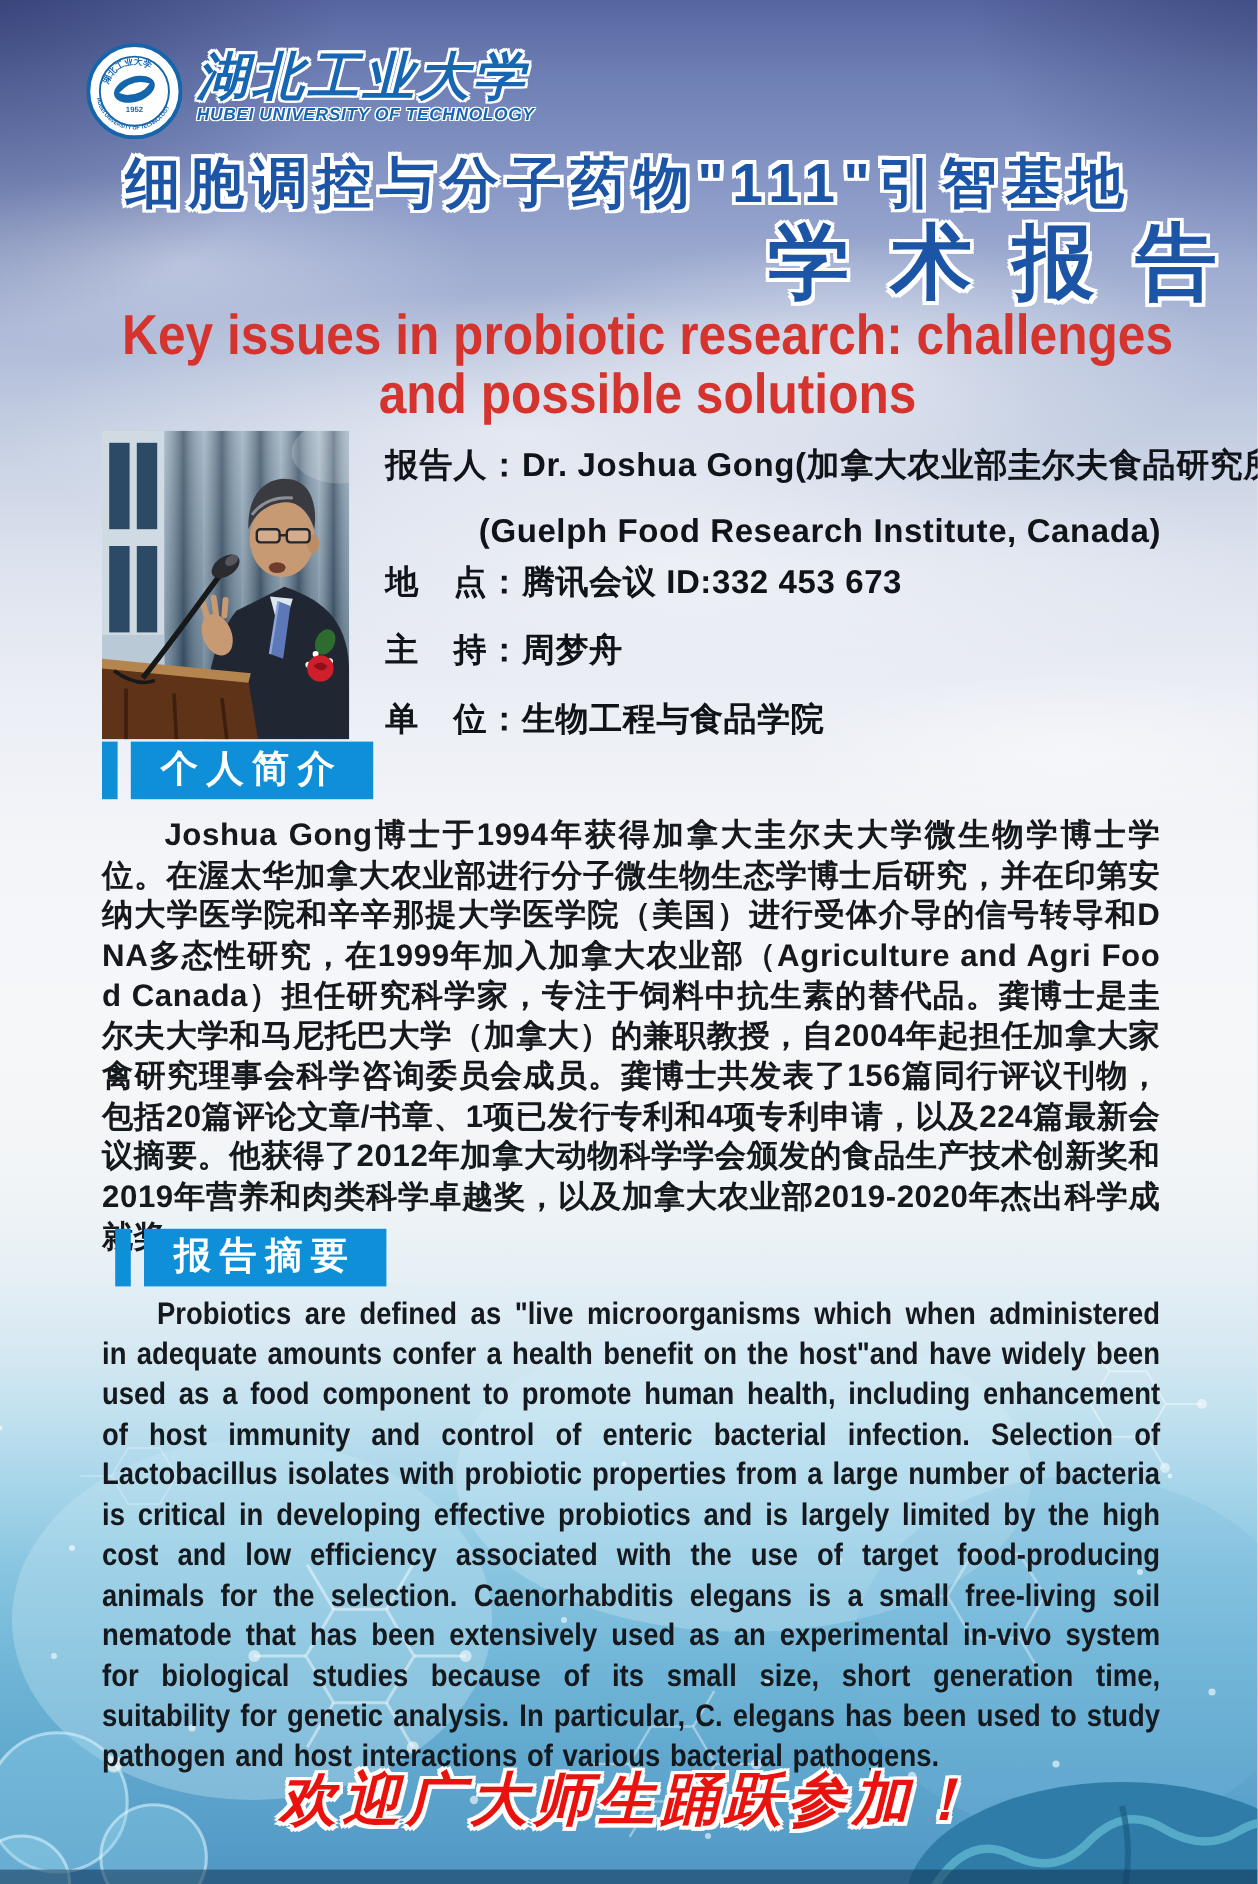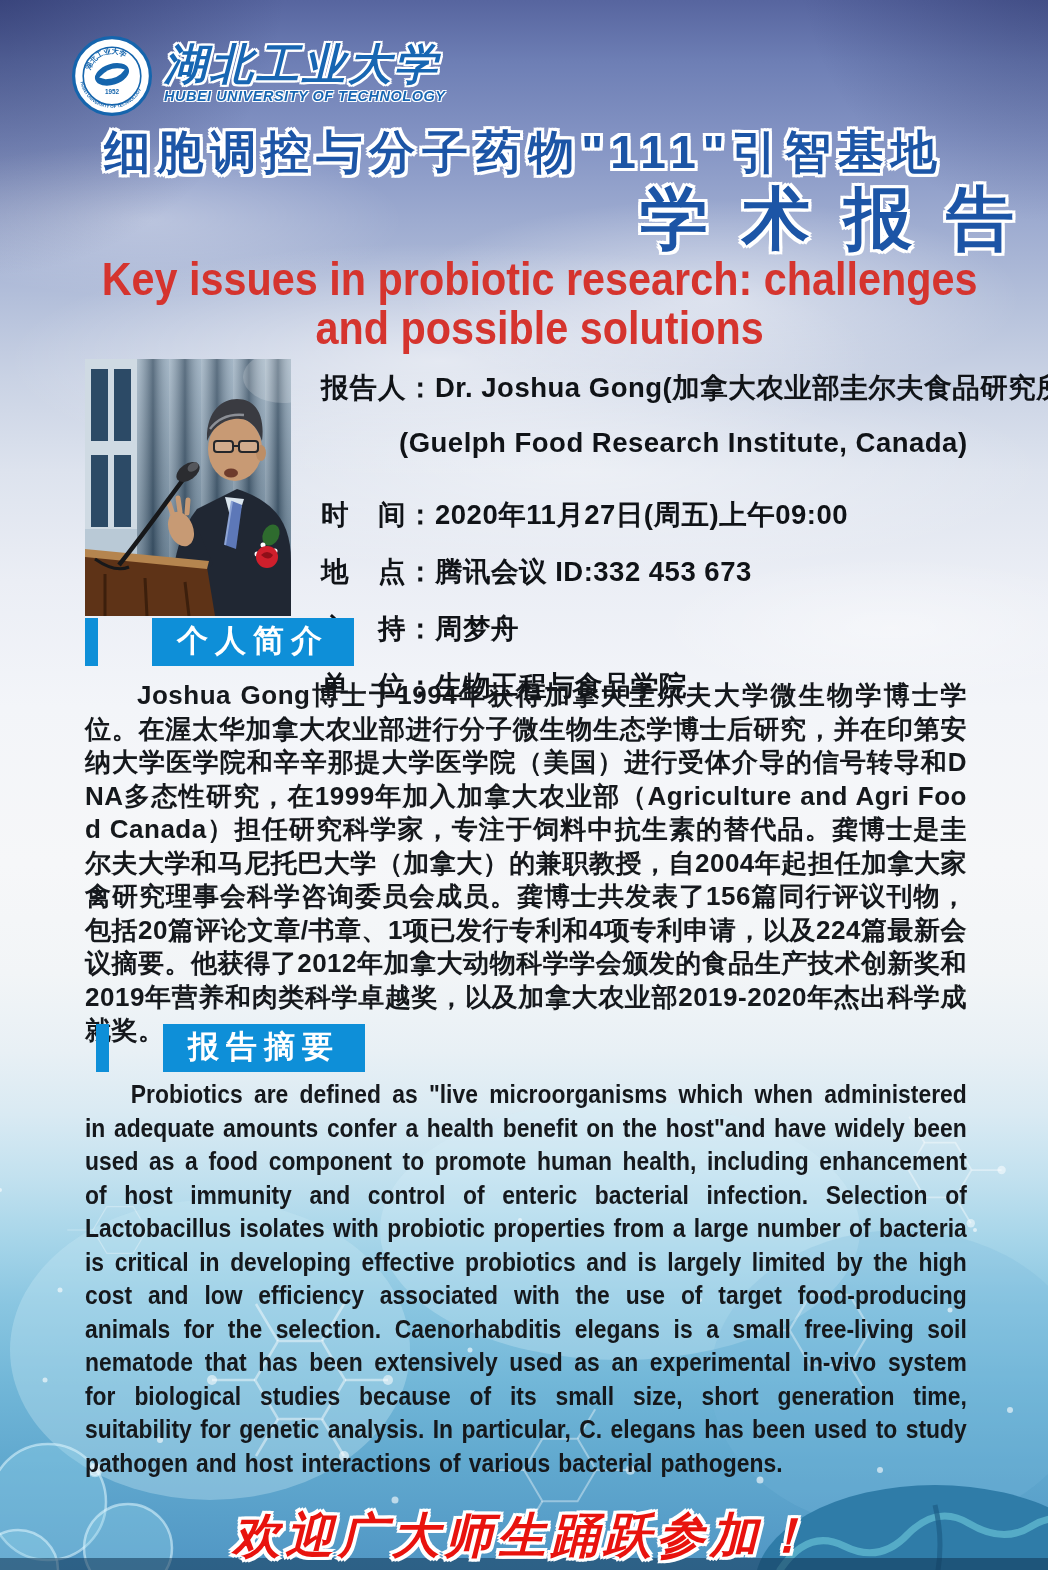--- a/index.html
+++ b/index.html
@@ -63,23 +63,23 @@
     color:#d5342e;font-weight:bold;font-size:47px;line-height:49px;
   }
   .en-title .squeeze{display:inline-block;transform:scaleX(.88);transform-origin:center;white-space:nowrap;}
   
   .speaker-photo{position:absolute;left:85px;top:359px;width:206px;height:257px;}
   .speaker-photo svg{display:block;width:100%;height:100%;}
   
   .info{position:absolute;left:321px;top:370px;width:727px;color:#101317;}
   .info-line{font-size:27.5px;font-weight:bold;white-space:nowrap;margin-bottom:21px;letter-spacing:.5px;}
   .info-line .lbl{letter-spacing:1px;text-align:right;}
-  .info-sub{padding-left:78px;margin-bottom:38px;}
-  
-  .badge-row{position:absolute;left:85px;display:flex;align-items:center;height:48px;gap:43px;}
+  .info-sub{padding-left:78px;margin-bottom:8px;}
+  
+  .badge-row{position:absolute;left:85px;display:flex;align-items:center;height:48px;}
   .badge-bar{width:13px;height:48px;background:#0e8fd8;margin-right:11px;}
   .badge-box{
     background:#0e8fd8;color:#fff;font-size:31px;font-weight:bold;
     padding:5px 25px 7px 25px;letter-spacing:7px;line-height:36px;
   }
   .badge-profile{top:618px;}
   .badge-abstract{top:1024px;padding-left:11px;}
   
   .para{
     position:absolute;left:85px;color:#15181c;font-weight:bold;
@@ -88,21 +88,21 @@
   .para-profile{
     top:679px;width:882px;font-size:26px;line-height:33.5px;
     letter-spacing:.5px;word-break:break-all;
   }
   .para-abstract{
     top:1078px;width:1002px;font-size:26px;line-height:33.5px;
     transform:scaleX(.88);transform-origin:left top;word-spacing:2px;
   }
   
   .welcome{
-    position:absolute;top:1504px;left:0;width:100%;text-align:center;
+    position:absolute;top:1468px;left:0;width:100%;text-align:center;
     font-size:48px;font-weight:bold;font-style:italic;color:#e8130e;letter-spacing:5px;
     text-shadow:-3px -3px 0 #fff,0 -3px 0 #fff,3px -3px 0 #fff,
                 -3px 0 0 #fff,3px 0 0 #fff,
                 -3px 3px 0 #fff,0 3px 0 #fff,3px 3px 0 #fff;
   }
 </style>
 </head>
 <body>
 
 <div class="poster">
@@ -273,23 +273,20 @@
       <path d="M10,200 q20,14 34,8" stroke="#17181a" stroke-width="3" fill="none"></path>
     </svg>
   </div>
 
   <div class="info">
     <div class="info-line">
       <span class="lbl">报告人：</span><span>Dr. Joshua Gong(加拿大农业部圭尔夫食品研究所)</span>
     </div>
     <div class="info-line info-sub">(Guelph Food Research Institute, Canada)</div>
     <div class="info-line">
-      <span class="lbl">时　间：</span><span>2020年11月27日(周五)上午09:00</span>
-    </div>
-    <div class="info-line">
       <span class="lbl">地　点：</span><span>腾讯会议 ID:332 453 673</span>
     </div>
     <div class="info-line">
       <span class="lbl">主　持：</span><span>周梦舟</span>
     </div>
     <div class="info-line">
       <span class="lbl">单　位：</span><span>生物工程与食品学院</span>
     </div>
   </div>
 

